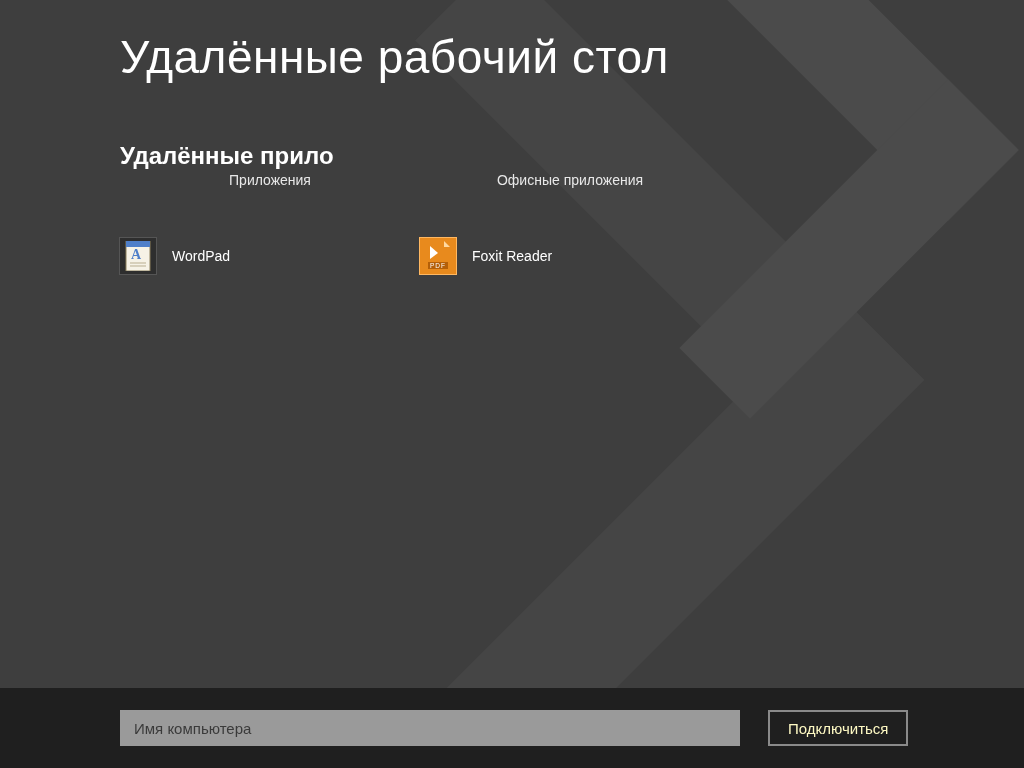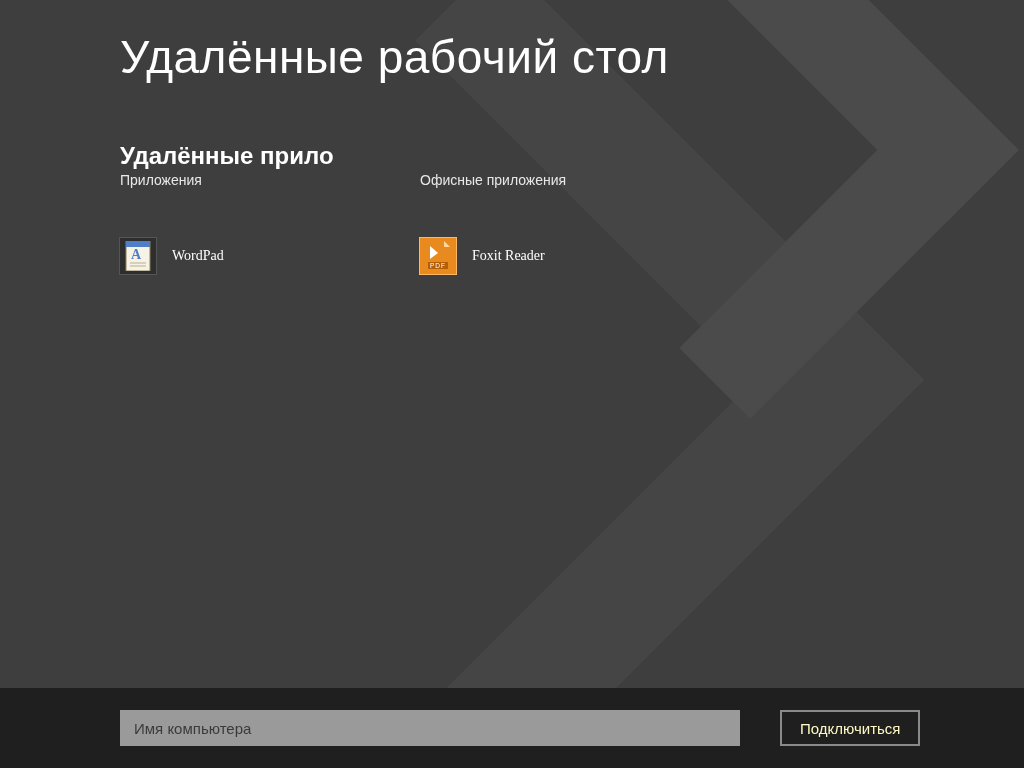--- a/index.html
+++ b/index.html
@@ -45,48 +45,49 @@
   .section-title {
     font-size: 24px;
     font-weight: 700;
     margin-bottom: 2px;
   }
   .groups {
     display: flex;
   }
   .group {
     width: 300px;
+    text-align: center;
   }
   .group-heading {
     font-size: 14px;
     font-weight: 400;
     color: #e8e8e8;
     margin-bottom: 50px;
   }
   .tiles { display: flex; flex-direction: column; gap: 36px; }
   .tile {
     display: flex; align-items: center; gap: 16px;
     cursor: pointer;
   }
   .tile-icon {
     width: 36px; height: 36px;
     display: flex; align-items: center; justify-content: center;
     background: #2e2e2e;
     outline: 1px solid #555;
   }
   .tile-icon svg { display: block; }
-  .tile-label { font-size: 14px; font-weight: 400; font-family: Liberation Serif, serif; }
+  .tile-label { font-size: 14px; font-weight: 400; }
 
   .connect-bar {
     position: absolute; left: 0; right: 0; bottom: 0;
     height: 80px;
     background: #1f1f1f;
     display: flex; align-items: center;
     padding: 0 120px;
-    gap: 40px;
+    gap: 28px;
     z-index: 2;
   }
   .host-input {
     flex: 0 0 620px;
     height: 36px;
     background: #9a9a9a;
     border: none;
     color: #2a2a2a;
     font-size: 15px;
     padding: 0 14px;

